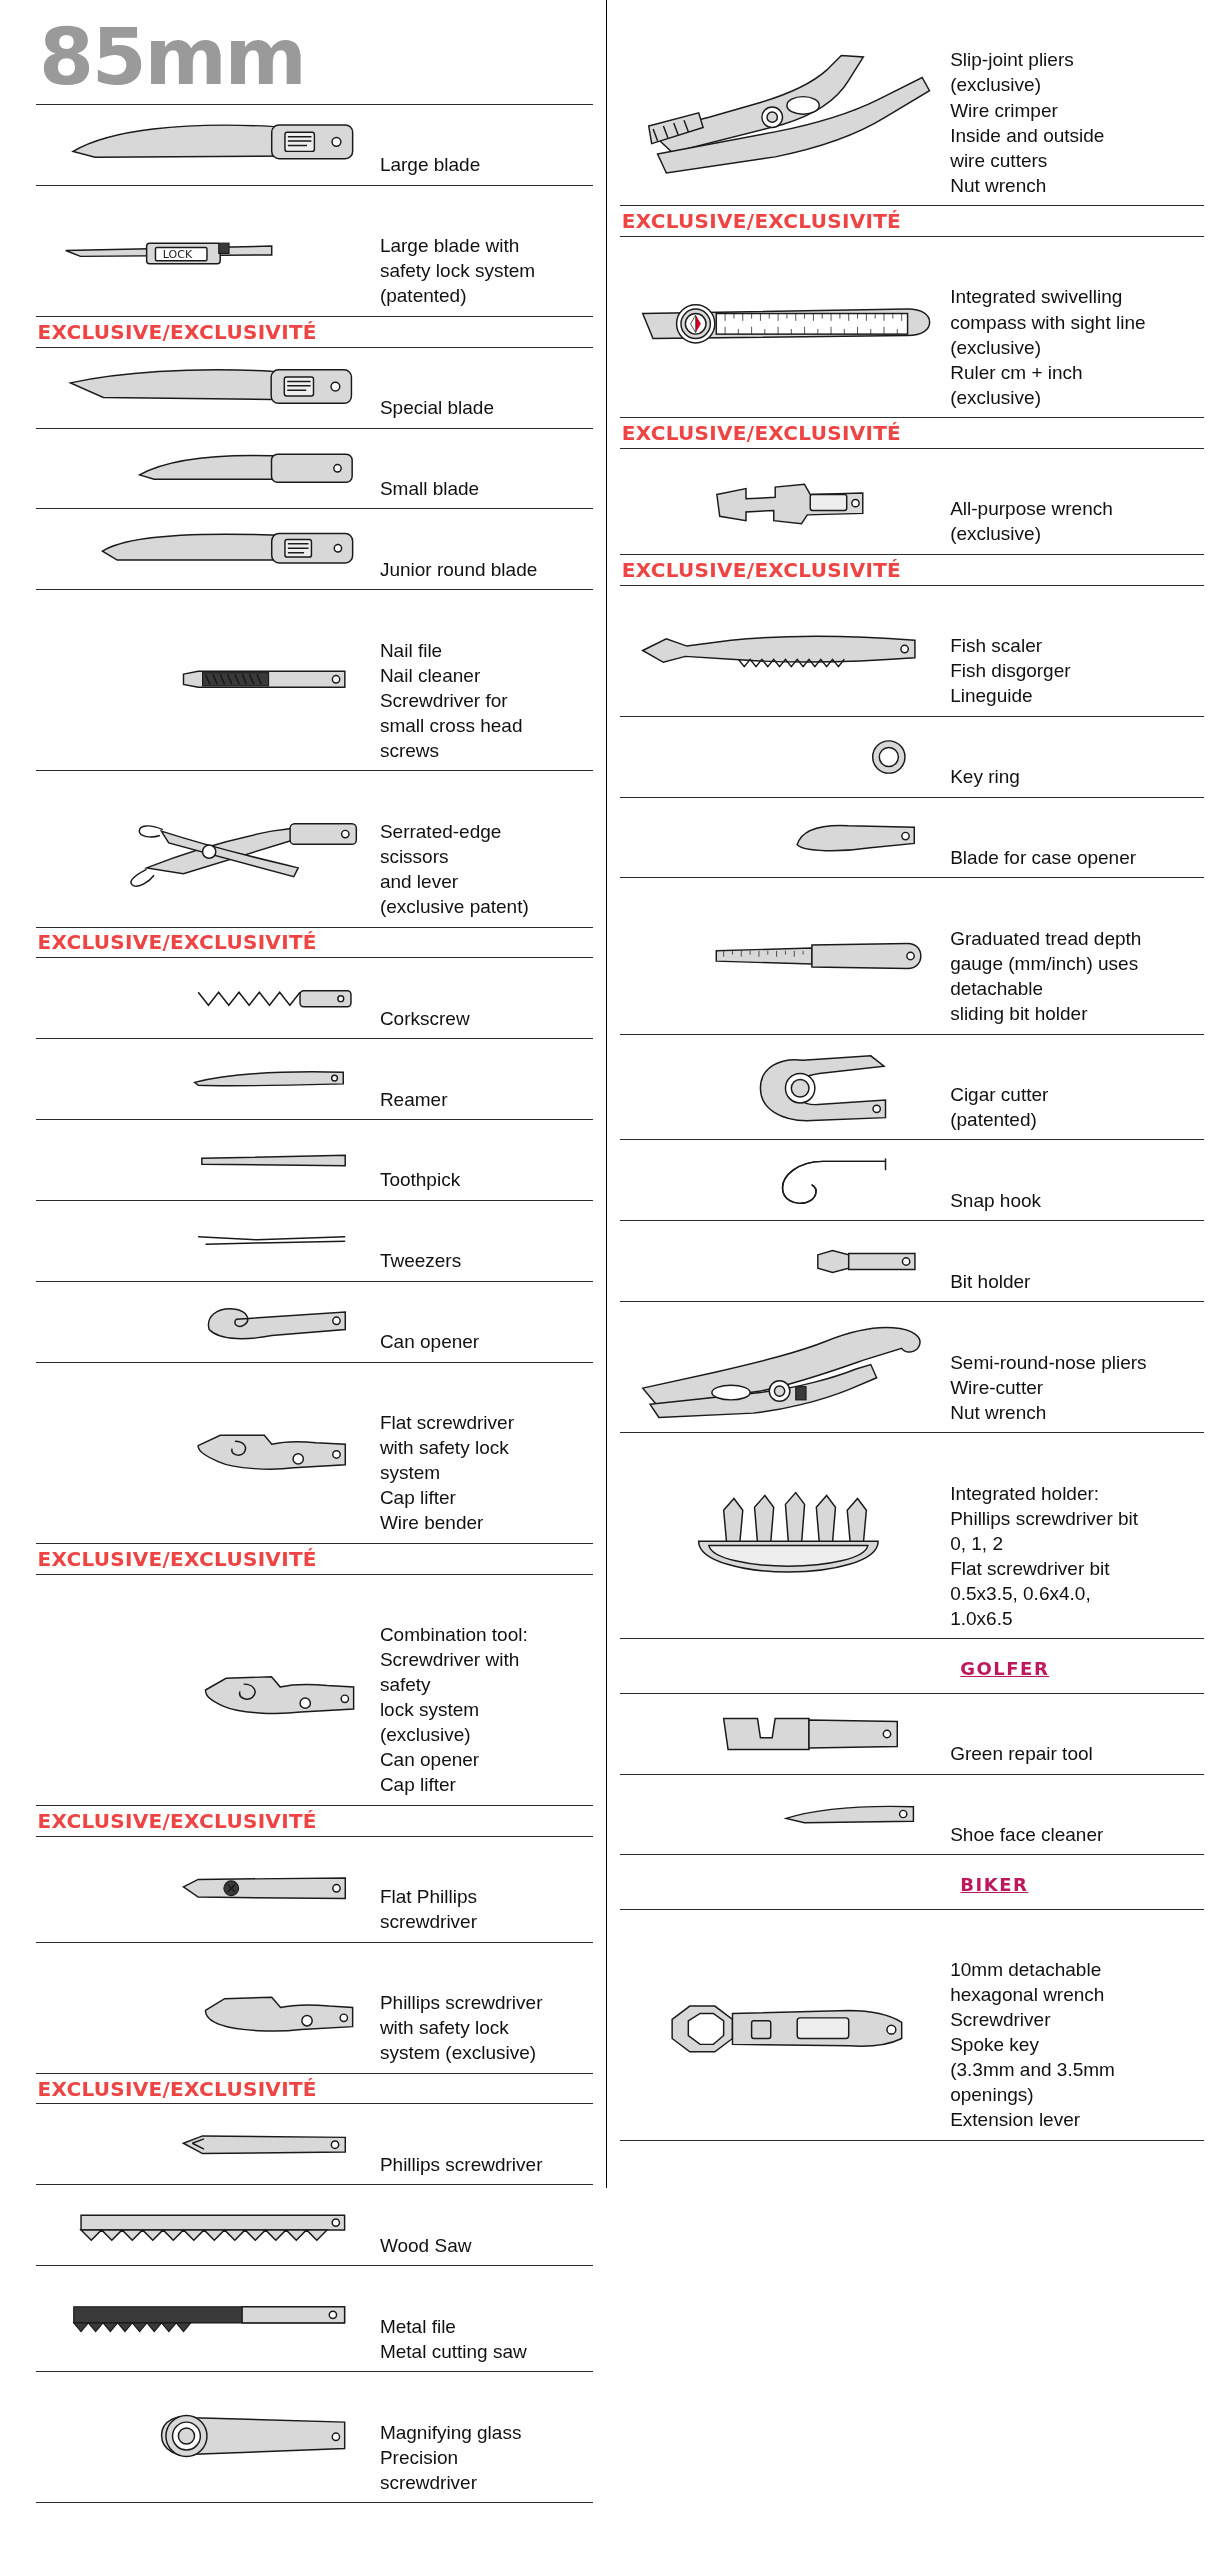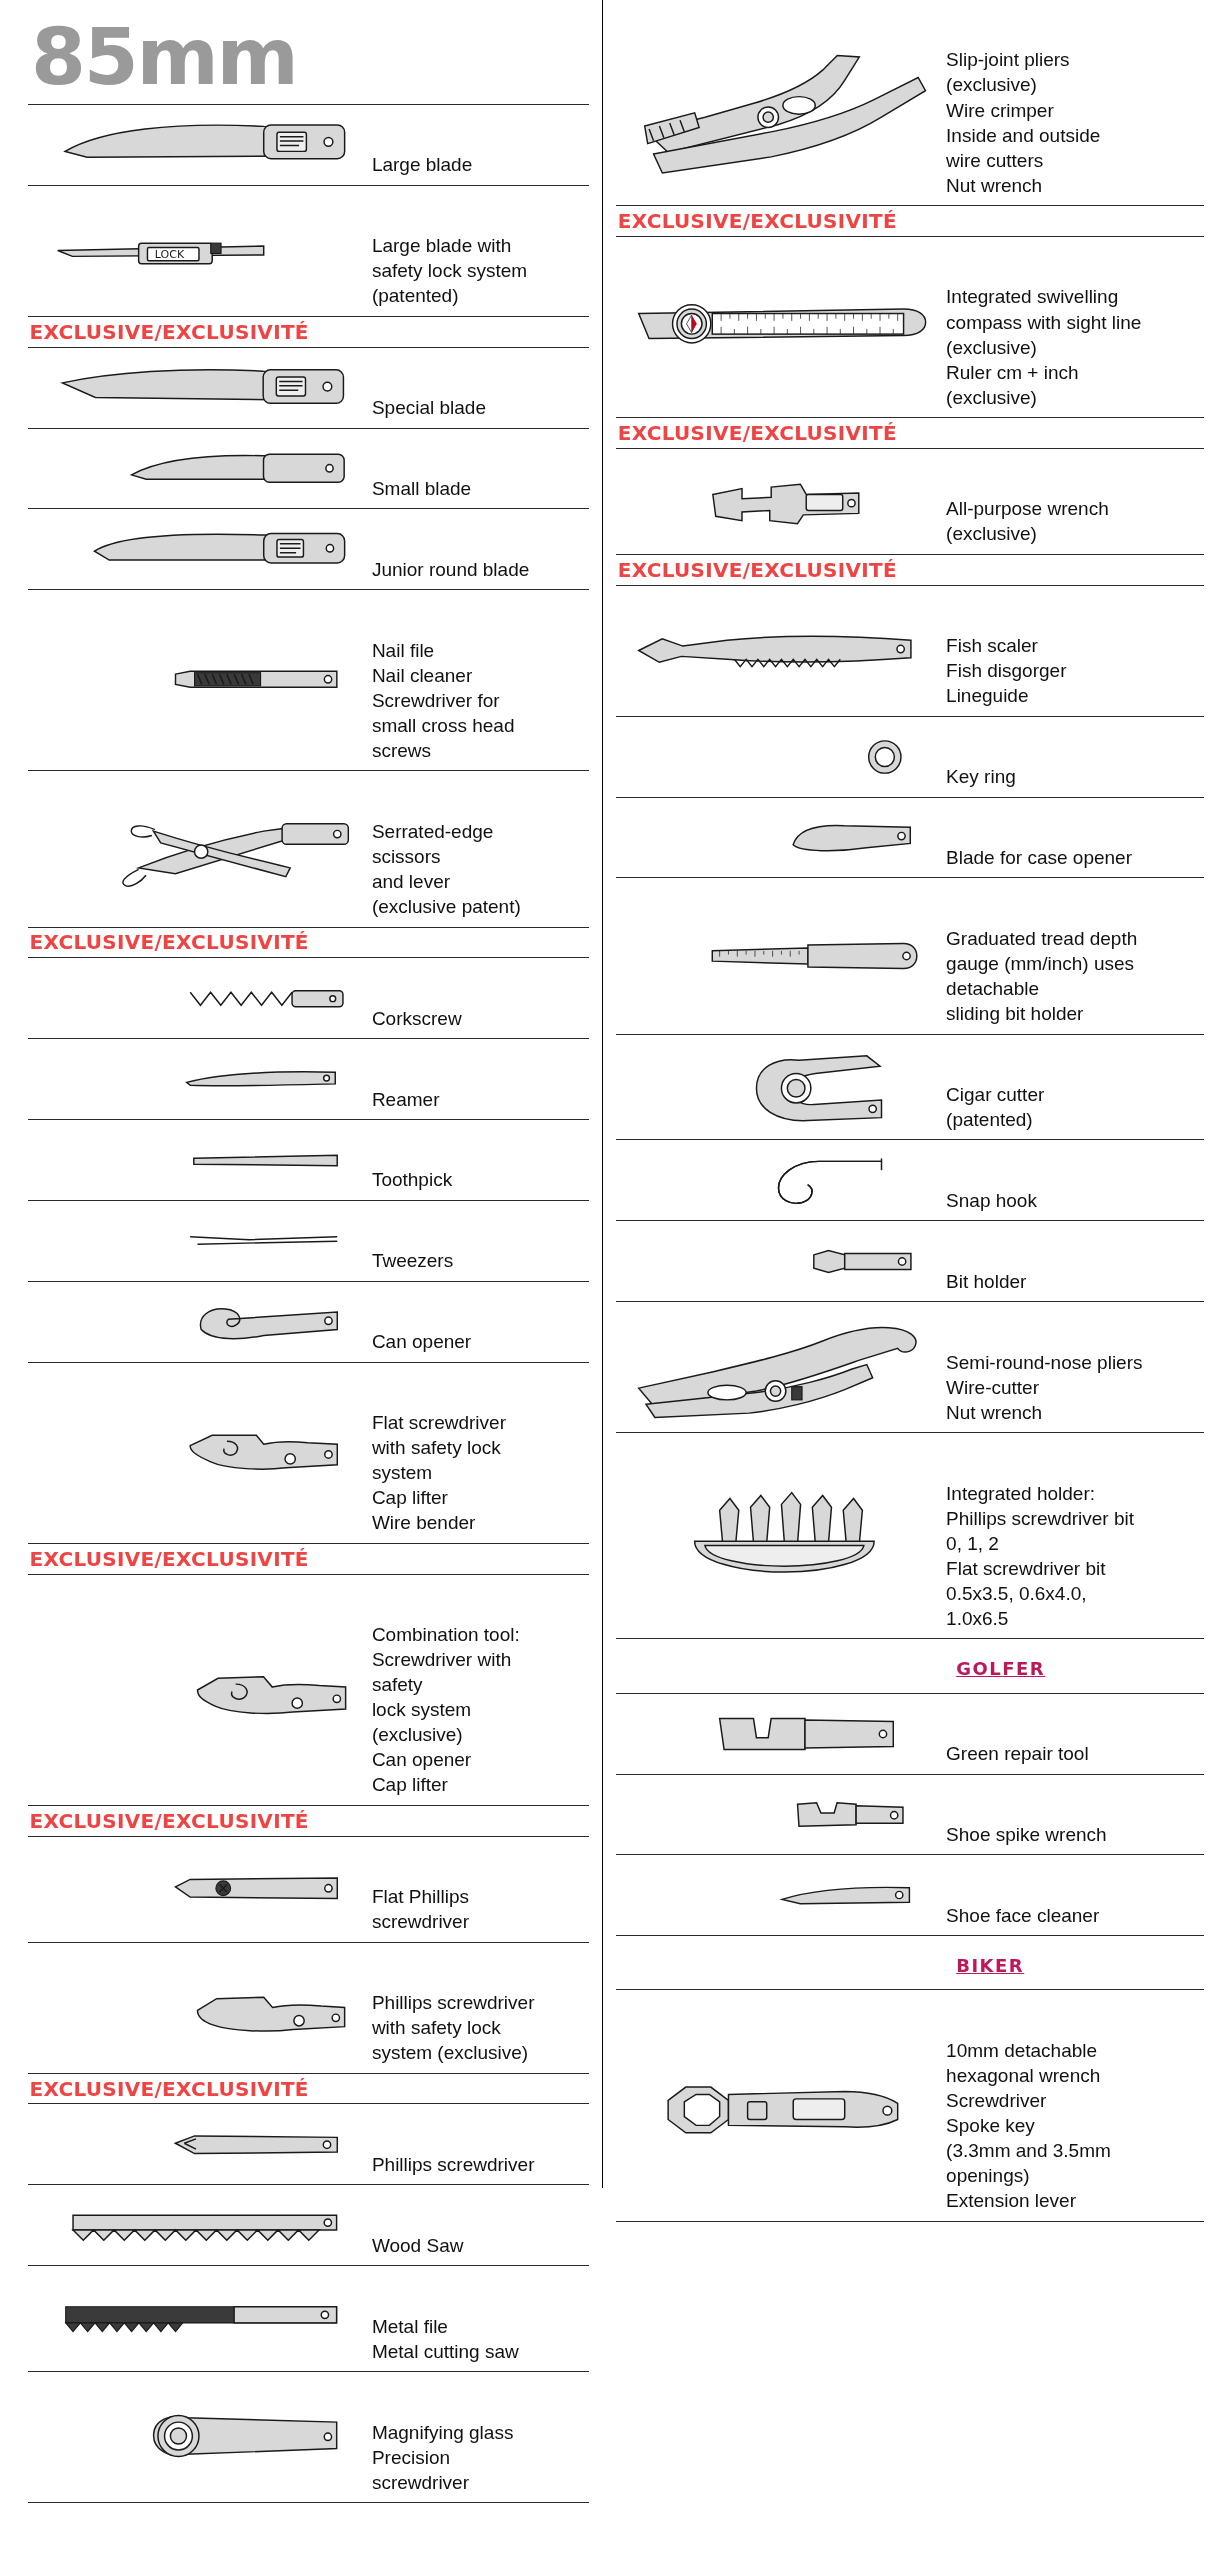--- a/index.html
+++ b/index.html
@@ -12,20 +12,21 @@
     position: relative;
     width: 1220px;
     height: 2576px;
     background: #ffffff;
     overflow: hidden;
   }
   .columns {
     display: flex;
     width: 1220px;
     height: 2188px;
+    padding-left: 8px;
   }
   .col {
     position: relative;
   }
   .col-left {
     width: 602px;
     padding-left: 28px;
     padding-right: 13.2px;
   }
   .col-right {
@@ -568,30 +569,20 @@
         <div class="fig">
           <svg width="309" height="52" viewBox="0 0 420 70">
             <path class="fillgray" d="M130 14 L176 14 L180 40 L196 40 L200 14 L246 14 L246 56 L136 56 Z"></path>
             <path class="fillgray" d="M246 16 L366 18 L366 52 L246 54 Z"></path>
             <circle class="fillwhite" cx="352" cy="35" r="5"></circle>
           </svg>
         </div>
         <div class="label">Green repair tool</div>
       </div>
 
-      <div class="row">
-        <div class="fig">
-          <svg width="309" height="41" viewBox="0 0 420 56">
-            <path class="fillgray" d="M236 14 L262 12 L268 26 L286 26 L290 12 L316 14 L316 42 L238 44 Z"></path>
-            <path class="fillgray" d="M316 16 L380 18 L380 40 L316 40 Z"></path>
-            <circle class="fillwhite" cx="368" cy="29" r="5"></circle>
-          </svg>
-        </div>
-        <div class="label">Shoe spike wrench</div>
-      </div>
 
       <div class="row">
         <div class="fig">
           <svg width="309" height="32" viewBox="0 0 420 44">
             <path class="fillgray" d="M215 28 C260 14 320 10 390 12 L390 32 L240 34 Z"></path>
             <circle class="fillwhite" cx="376" cy="22" r="5"></circle>
           </svg>
         </div>
         <div class="label">Shoe face cleaner</div>
       </div>

